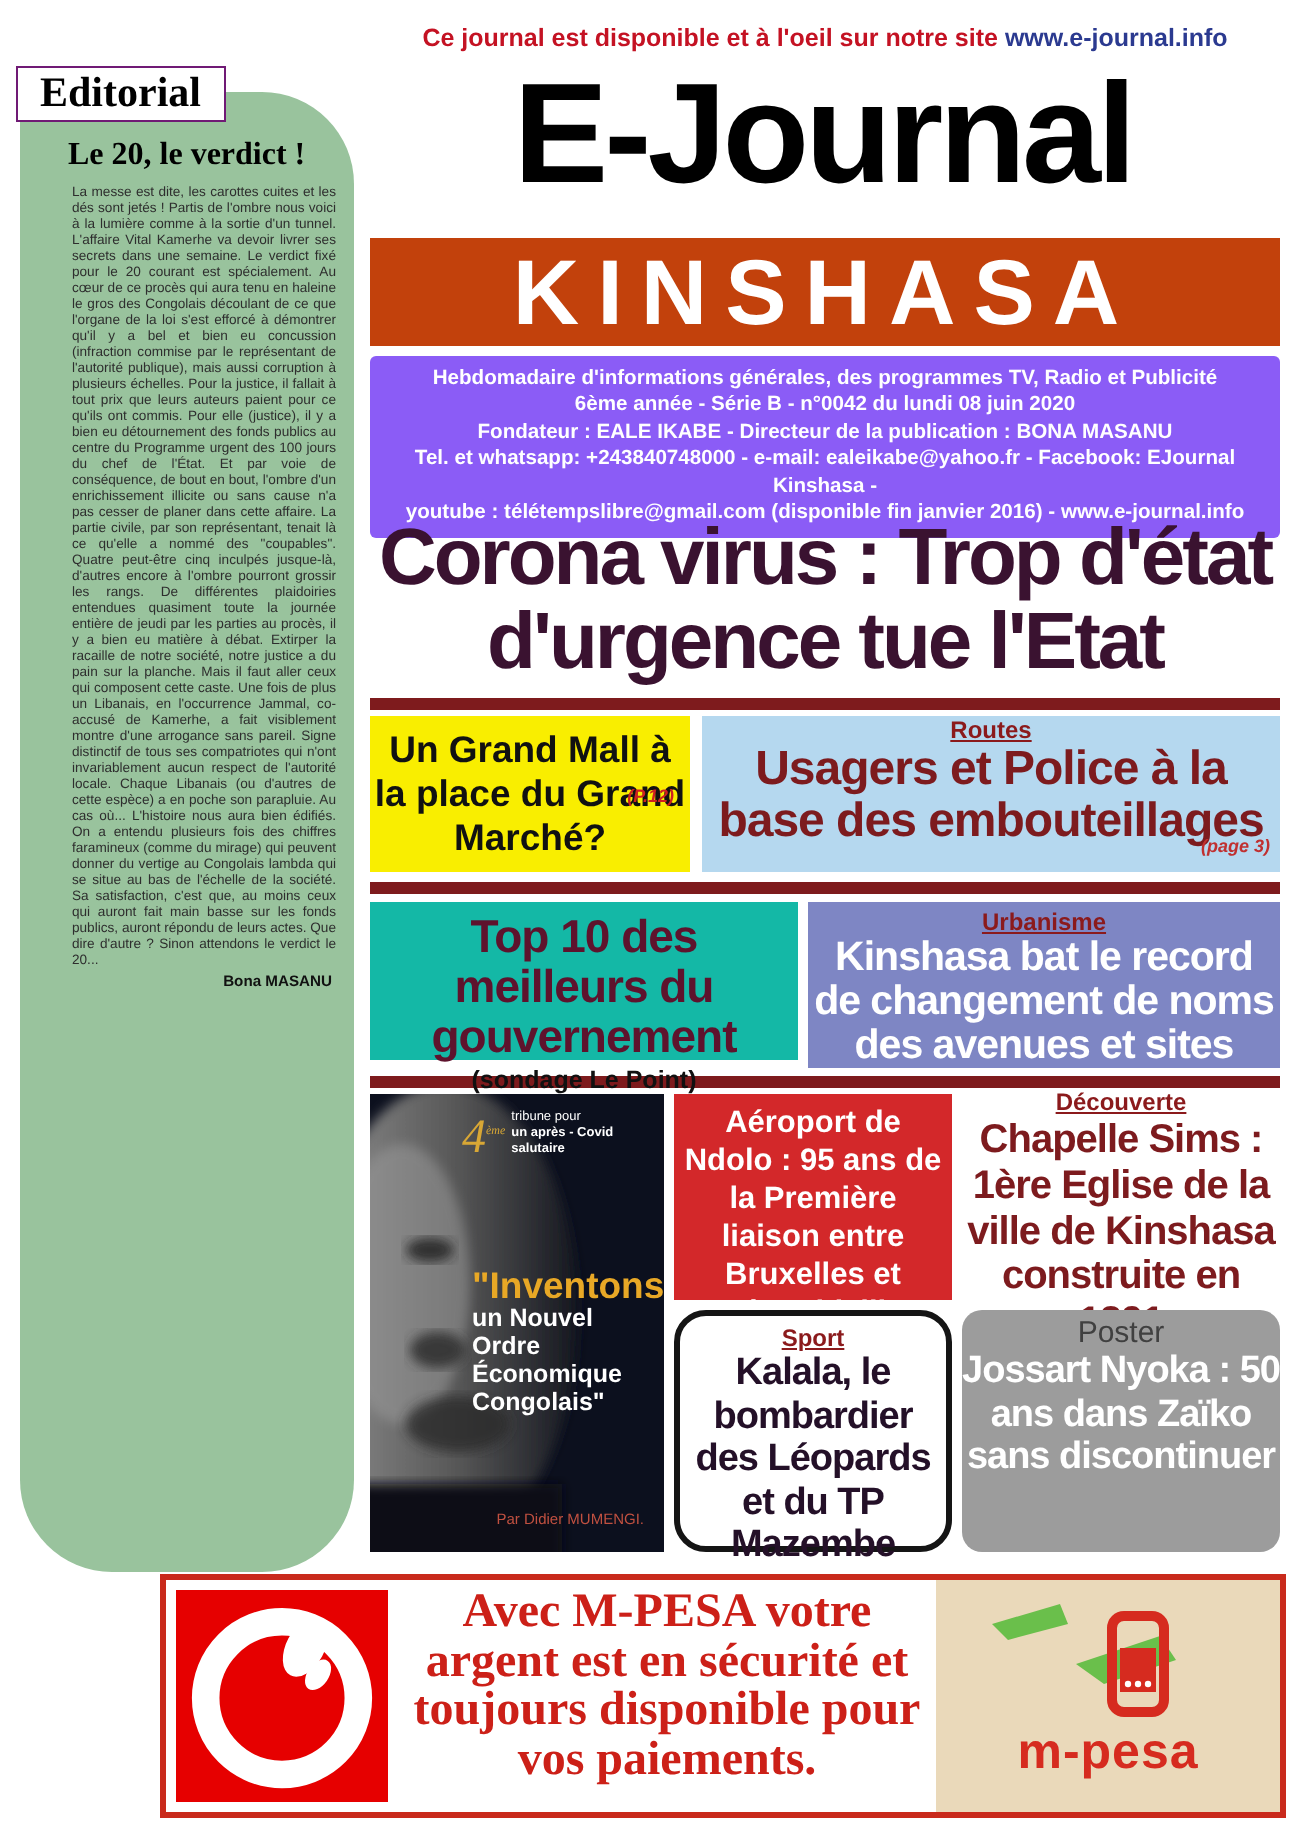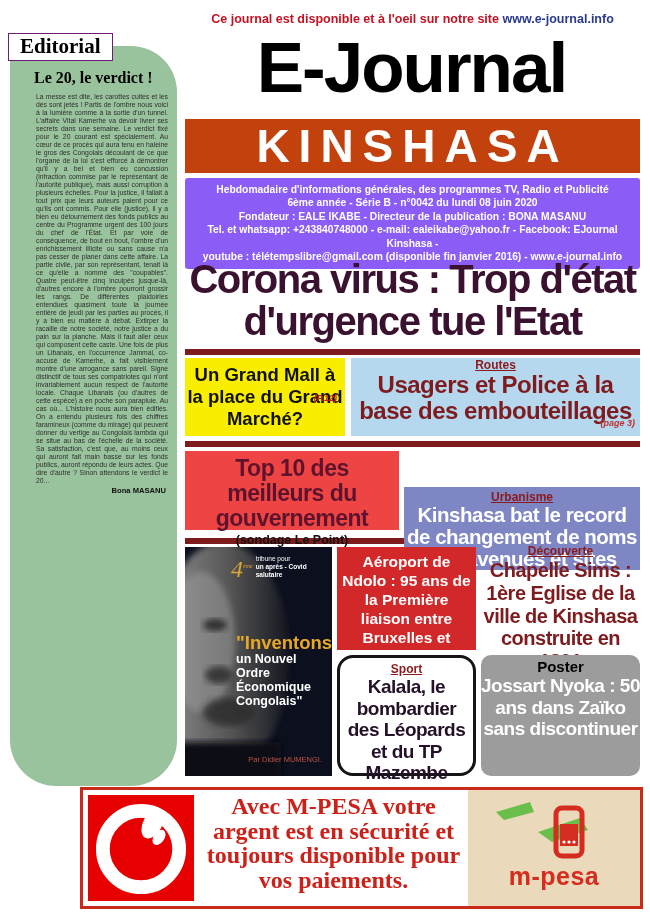--- a/index.html
+++ b/index.html
@@ -51,26 +51,26 @@
               padding-top:6px; }
   .mall-ref { position:absolute; right:8px; bottom:27px; color:#cf2020; font-style:italic;
               font-weight:bold; font-size:9px; }
   .box-routes { position:absolute; left:351px; top:358px; width:289px; height:78px; background:#b5d8ef;
                 text-align:center; padding-top:0; }
   .routes-title { font-size:24px; line-height:26px; font-weight:bold; color:#7d1b1e; letter-spacing:-0.5px; }
   .routes-ref { position:absolute; right:5px; bottom:8px; color:#c03030; font-style:italic;
                 font-weight:bold; font-size:9px; }
 
   
-  .box-top10 { position:absolute; left:185px; top:451px; width:214px; height:79px; background:#ef4444;
+  .box-top10 { position:absolute; left:185px; top:451px; width:214px; height:79px; background:#14b8a6;
                text-align:center; padding-top:5px; }
   .top10-title { font-size:23px; line-height:25px; font-weight:bold; color:#5e132d; letter-spacing:-0.5px; }
   .top10-sub { font-size:12.5px; font-weight:bold; color:#111; margin-top:2px; }
   .box-urba { position:absolute; left:404px; top:451px; width:236px; height:83px; background:#7e86c4;
-              text-align:center; padding-top:3px;margin-top:36px; }
+              text-align:center; padding-top:3px; }
   .urba-title { font-size:20.5px; line-height:22px; font-weight:bold; color:#fff; letter-spacing:-0.5px; }
 
   
   .book { position:absolute; left:185px; top:547px; width:147px; height:229px; background:#0c101e; overflow:hidden; }
   .book-face { position:absolute; left:-14px; top:0; }
   .book-top { position:absolute; right:5px; top:8px; width:96px; color:#fff; font-size:6.5px; line-height:8px; }
   .book-num { float:left; color:#d8a735; font-family:"Liberation Serif", serif; font-style:italic;
               font-size:24px; line-height:22px; margin-right:3px; }
   .book-num sup { font-size:6px; }
   .book-quote { position:absolute; left:51px; top:86px; width:92px; }
@@ -85,21 +85,21 @@
   .box-sport { position:absolute; left:337px; top:655px; width:139px; height:121px; background:#fff;
                border:3px solid #151515; border-radius:16px; text-align:center; padding-top:4px; }
   .sport-title { font-size:19px; line-height:21.5px; font-weight:bold; color:#241028; letter-spacing:-0.5px; }
 
   
   .dec-kicker { position:absolute; left:481px; top:544px; width:159px; }
   .dec-title { position:absolute; left:481px; top:559px; width:159px; text-align:center;
                font-size:20px; line-height:22.8px; font-weight:bold; color:#7d1b1e; letter-spacing:-0.5px; }
   .box-poster { position:absolute; left:481px; top:655px; width:159px; height:121px; background:#9c9c9c;
                 border-radius:10px; text-align:center; color:#fff; padding-top:3px; }
-  .poster-kicker { font-size:15px; font-weight:bold; color:#000000; }
+  .poster-kicker { font-size:15px; font-weight:normal; color:#404040; }
   .poster-title { font-size:19px; line-height:21.5px; font-weight:bold; color:#fff; letter-spacing:-0.5px; }
 
   
   .ad { position:absolute; left:80px; top:787px; width:563px; height:122px; border:3px solid #c92a1c;
         background:#fff; display:flex; align-items:stretch; }
   .voda { width:106px; margin:5px; flex:none; }
   .ad-text { flex:1; text-align:center; font-family:"Liberation Serif", serif; font-weight:bold;
              font-size:24px; line-height:24.5px; color:#cc2018; padding-top:4px; }
   .mpesa-panel { width:172px; flex:none; background:#ead9ba; position:relative; }
   .mpesa-word { position:absolute; left:0; right:0; top:72px; text-align:center; color:#d62b1f;

